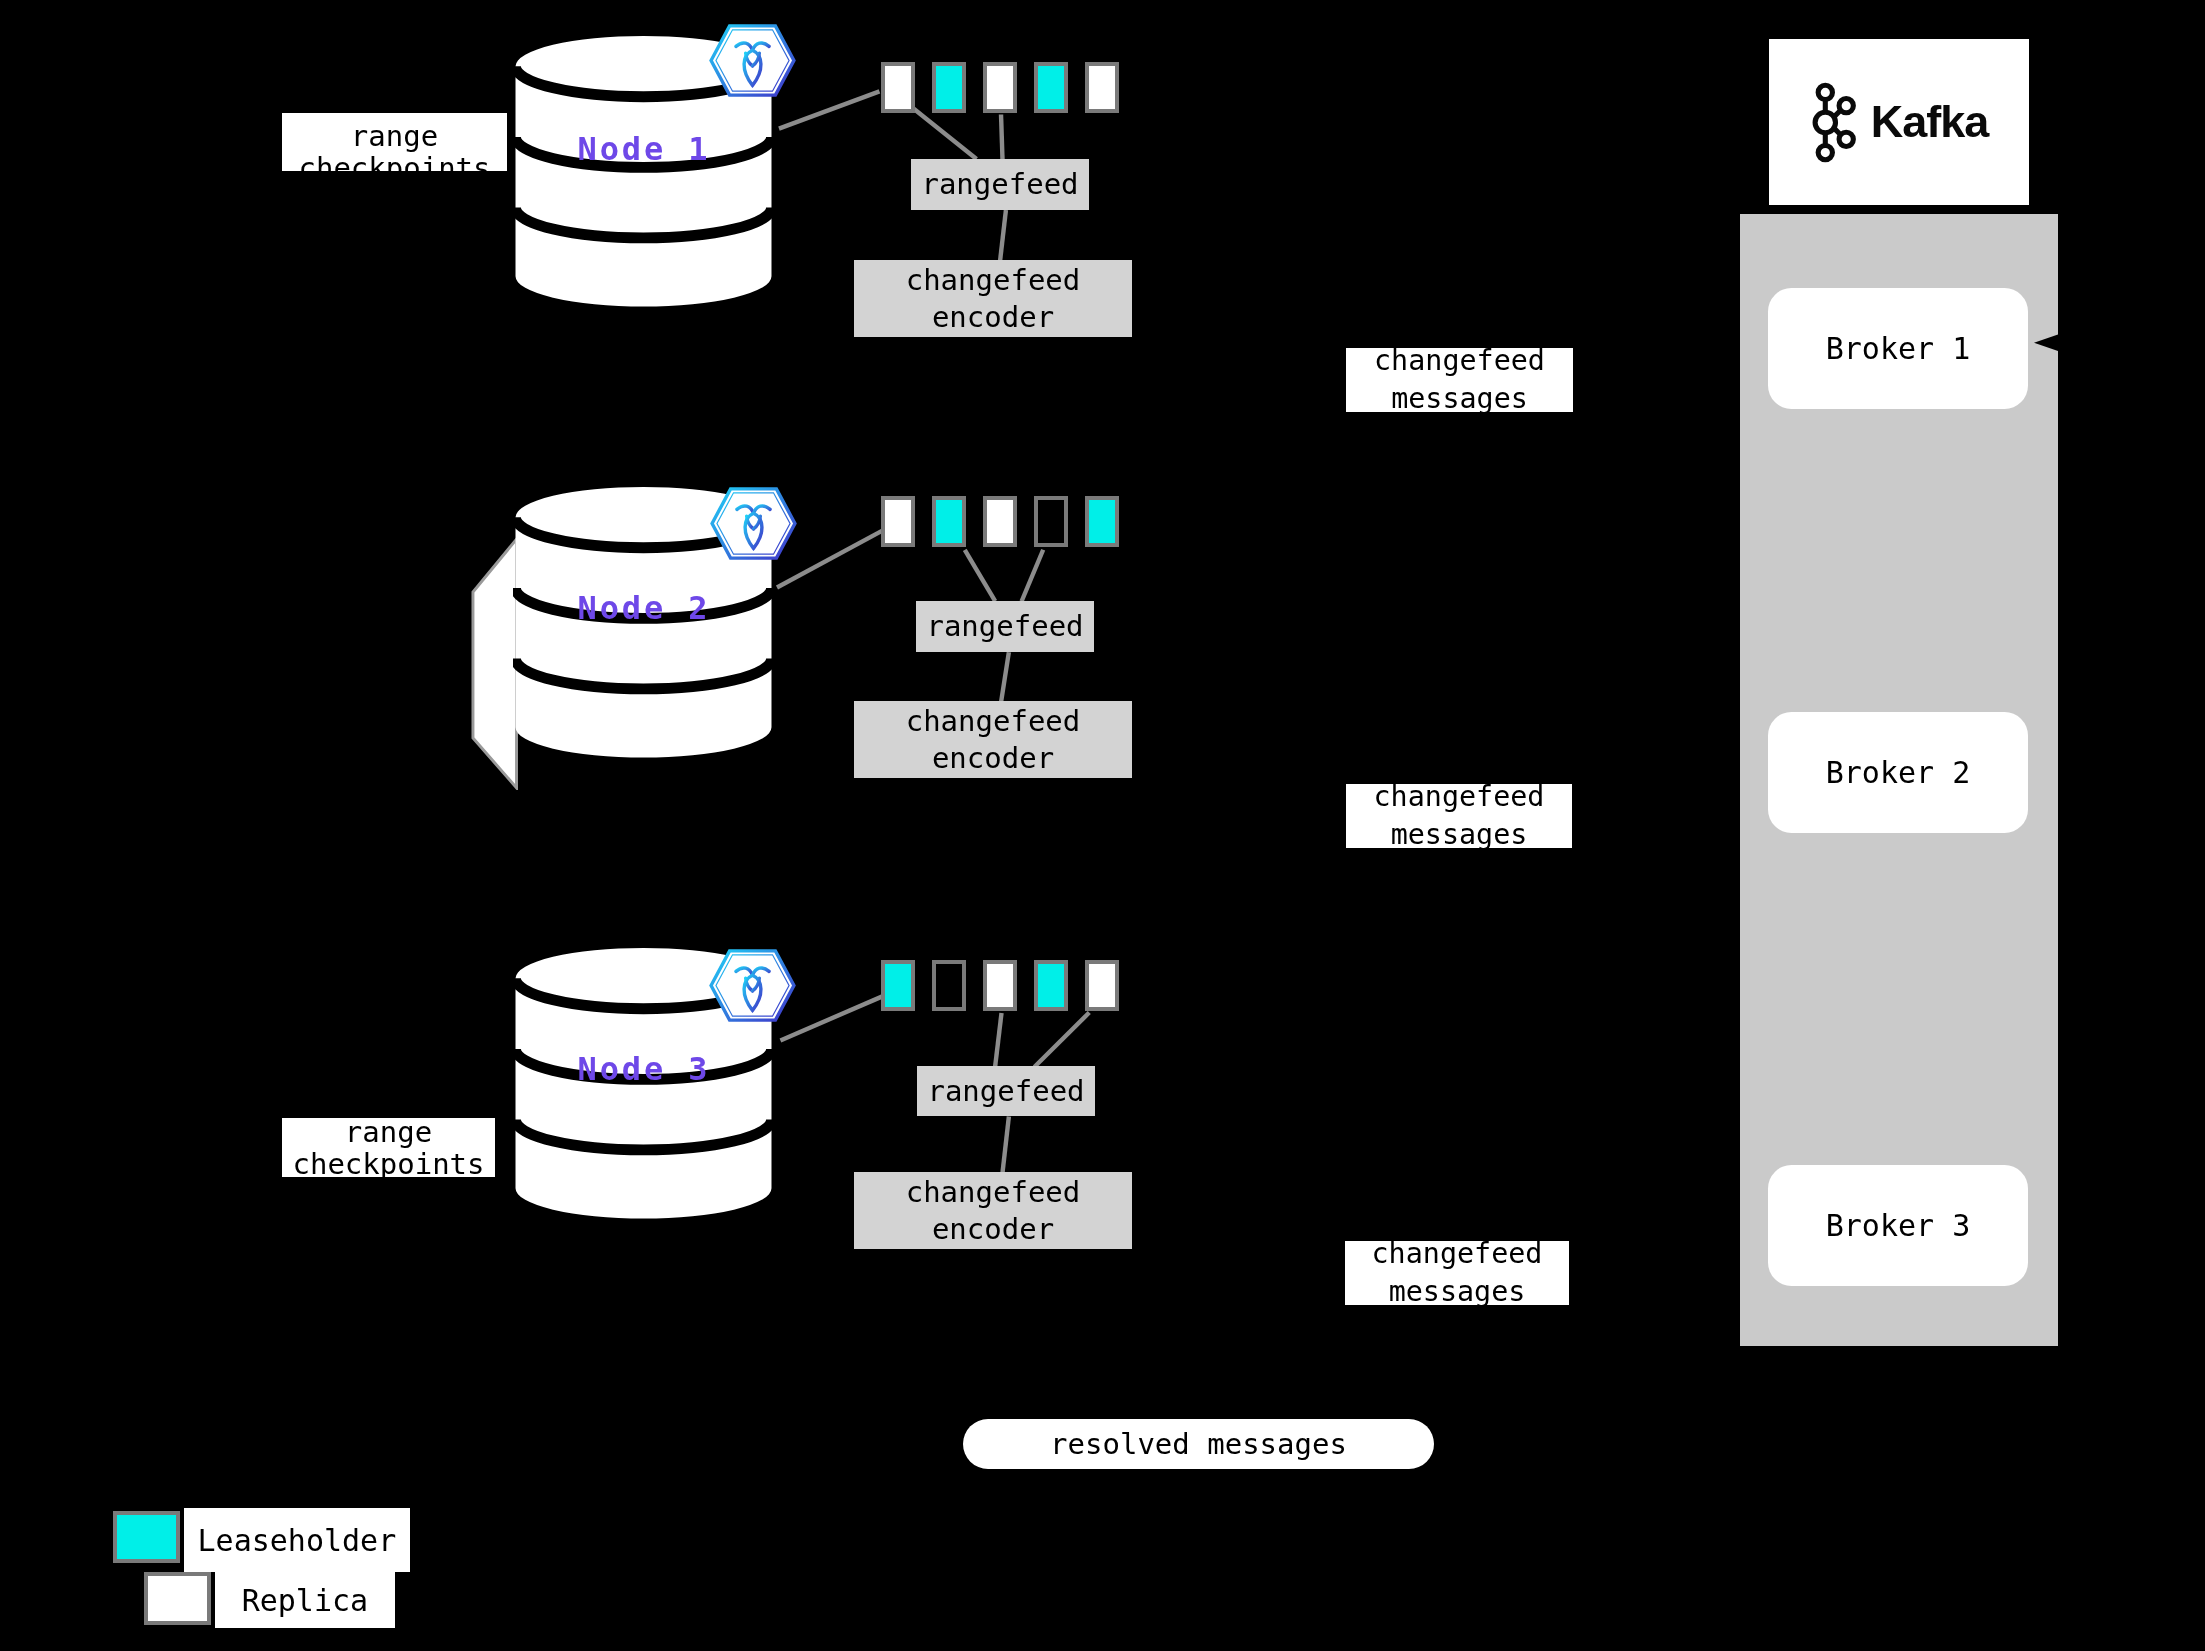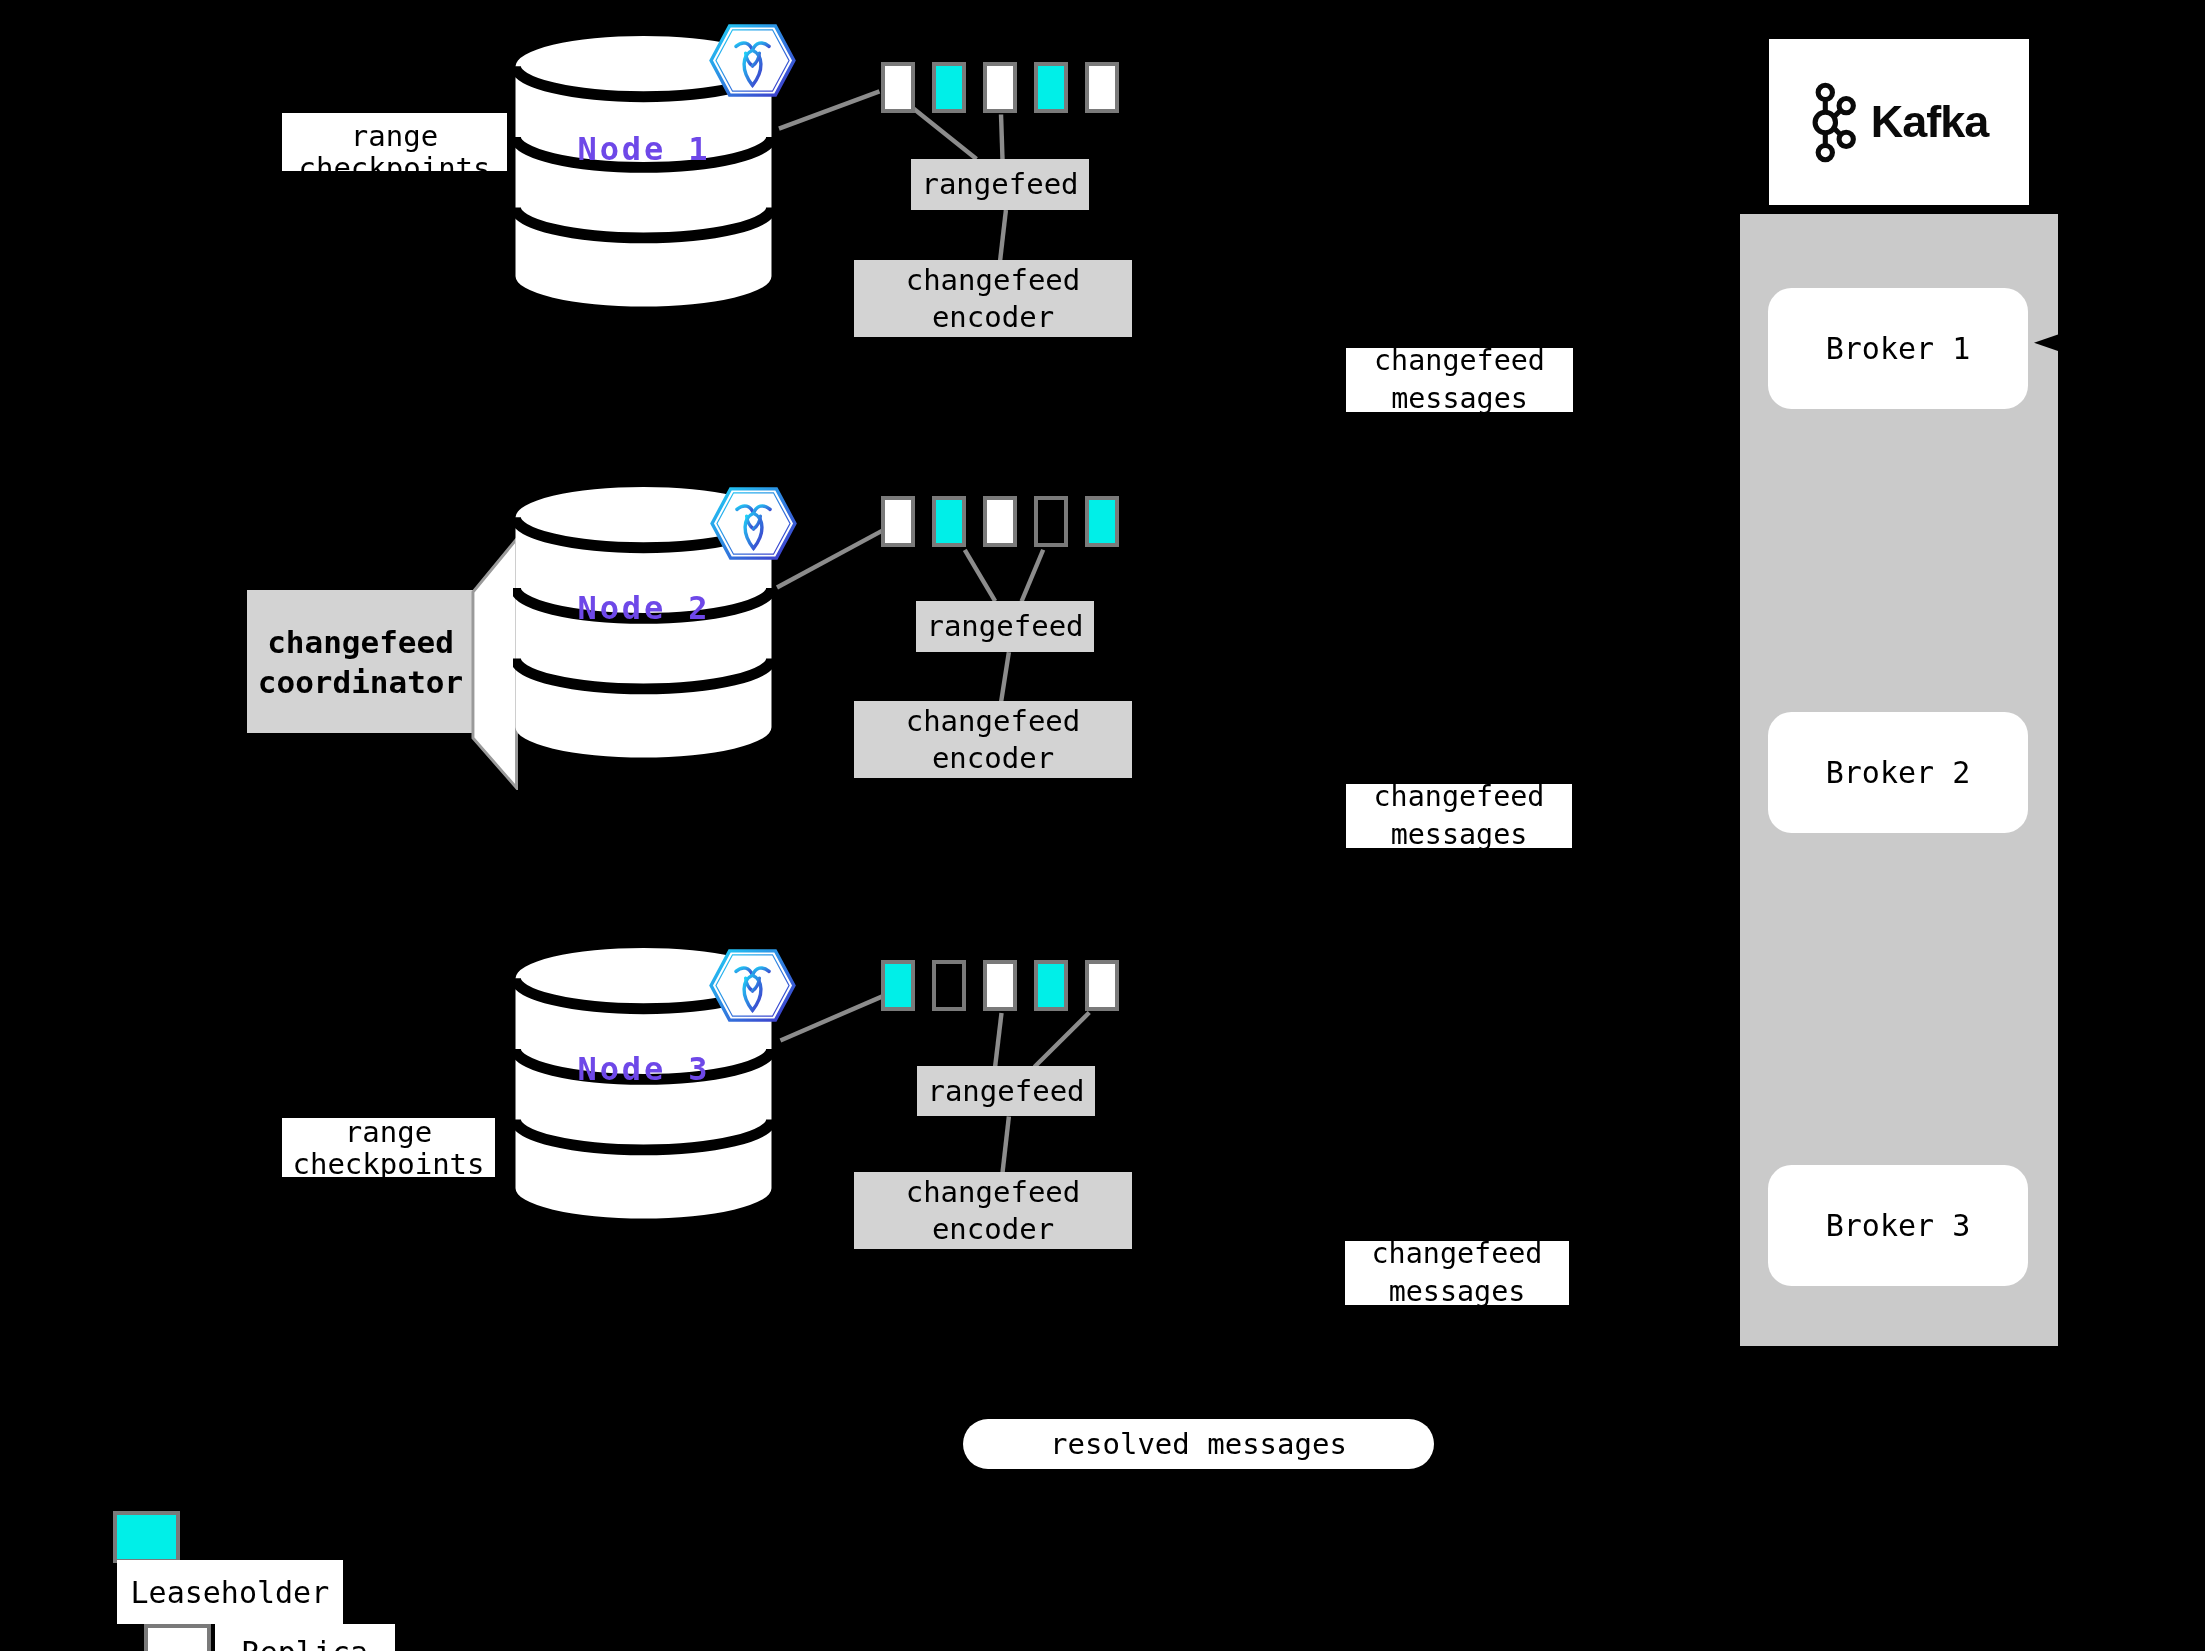--- a/index.html
+++ b/index.html
@@ -123,21 +123,20 @@
     <div class="sq" style="background: rgb(0, 239, 232);"></div>
     <div class="sq" style="background: rgb(255, 255, 255);"></div>
     <div class="sq" style="background: rgb(0, 239, 232);"></div>
     <div class="sq" style="background: rgb(255, 255, 255);"></div>
   </div>
 
   <div class="abs gbox" style="left:911px;top:159px;width:178px;height:51px;">rangefeed</div>
   <div class="abs gbox" style="left:854px;top:260px;width:278px;height:77px;">changefeed encoder</div>
   <div class="abs wbox" style="left:1346px;top:348px;width:227px;height:64px;line-height:38px;">changefeed messages</div>
 
-  <div class="abs coord" style="left:247px;top:590px;width:227px;height:143px;">changefeed coordinator</div>
   <svg class="abs" style="left:471px;top:537px;" width="47" height="253" viewBox="0 0 96 516">
     <polygon points="93,4 4,112 4,410 93,512" fill="#fff" stroke="#9a9a9a" stroke-width="6"></polygon>
   </svg>
 
   <svg class="abs" style="left:513px;top:484px;" width="261" height="306" viewBox="0 0 532 624">
     <path d="M5,68 A261,62 0 0 1 527,68 L527,496 A261,62 0 0 1 5,496 Z" fill="#fff"></path>
     <g stroke="#000" stroke-width="22" fill="none">
       <path d="M5,68 A261,62 0 0 0 527,68"></path>
       <path d="M5,212 A261,62 0 0 0 527,212"></path>
       <path d="M5,356 A261,62 0 0 0 527,356"></path>
@@ -216,21 +215,21 @@
   </div>
 
   <div class="abs gbox" style="left:917px;top:1066px;width:178px;height:50px;">rangefeed</div>
   <div class="abs gbox" style="left:854px;top:1172px;width:278px;height:77px;">changefeed encoder</div>
   <div class="abs wbox" style="left:1345px;top:1241px;width:224px;height:64px;line-height:38px;">changefeed messages</div>
 
   <div class="abs pill" style="left:963px;top:1419px;width:471px;height:50px;">resolved messages</div>
 
   <div class="abs" style="left:113px;top:1511px;">
     <div style="display:flex;flex-direction:column;">
-      <div style="display:flex;flex-direction:column;">
+      <div style="display:flex;">
         <div class="sq" style="width: 67px; height: 52px; background: rgb(0, 239, 232);"></div>
         <div class="legend-text" style="width:226px;height:64px;margin-top:-2.9px;margin-left:3.9px;">Leaseholder</div>
       </div>
       <div style="display:flex;padding-left:31px;">
         <div class="sq" style="width: 67px; height: 53px; background: rgb(255, 255, 255);"></div>
         <div class="legend-text" style="width:180px;height:56px;margin-left:3.9px;">Replica</div>
       </div>
     </div>
   </div>
 

